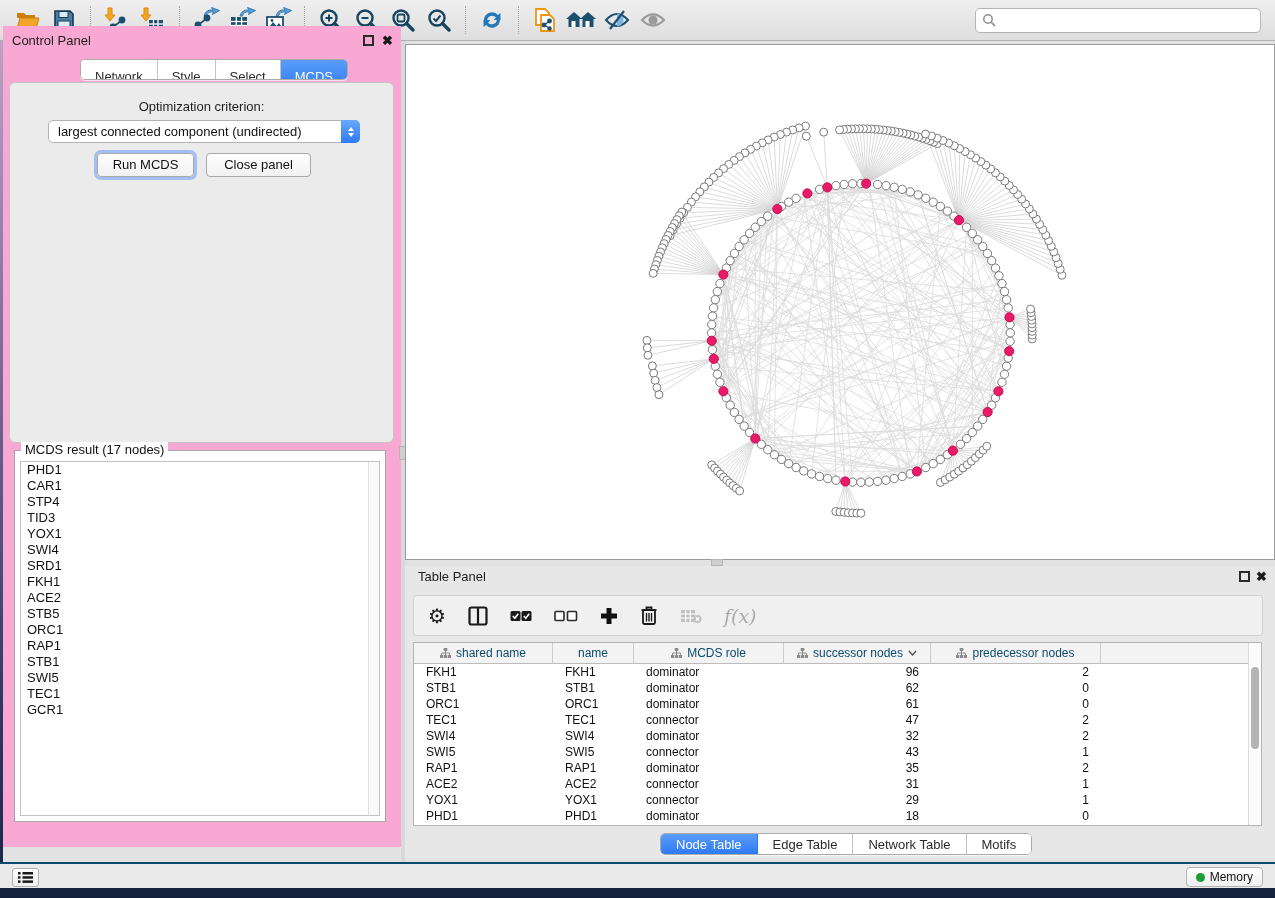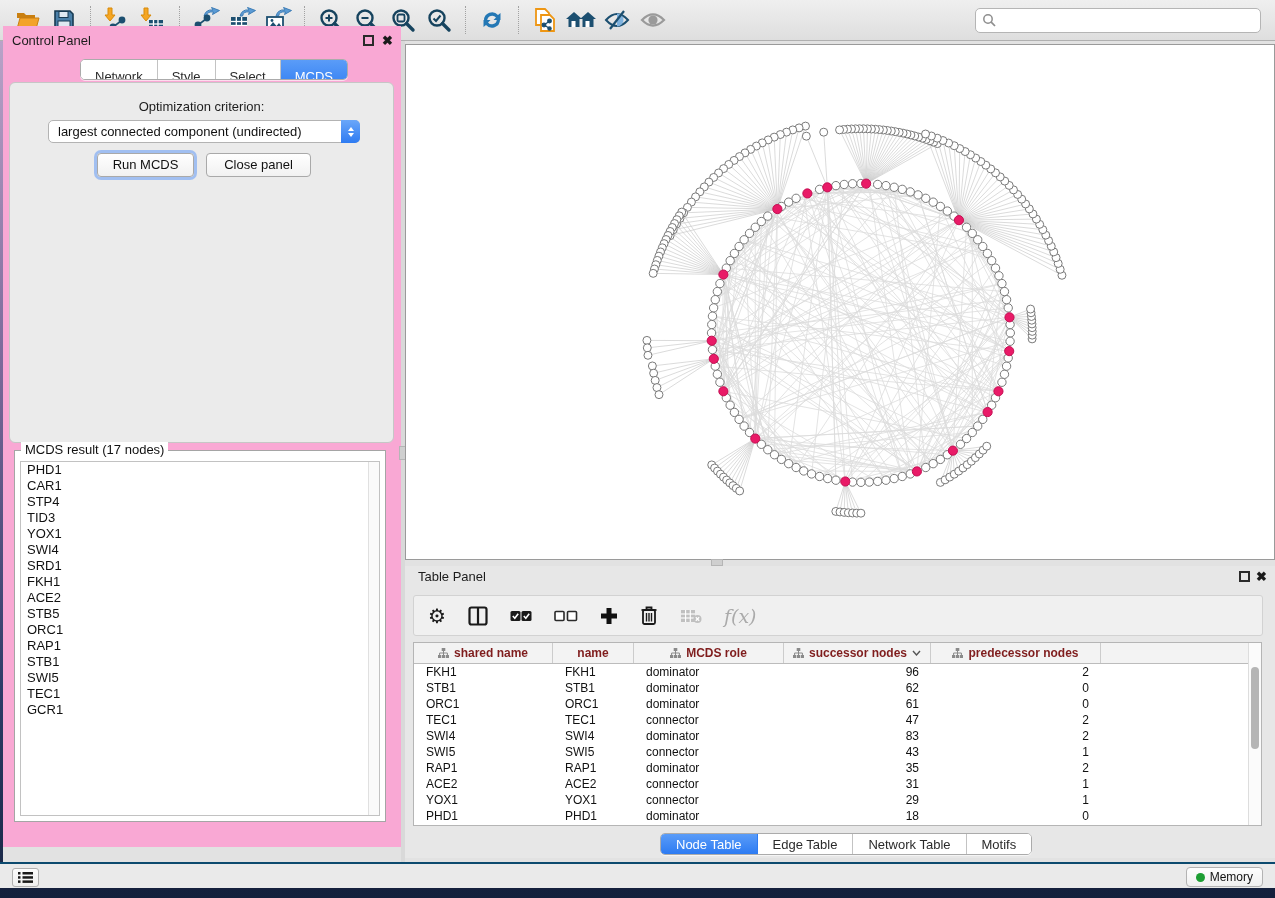--- a/index.html
+++ b/index.html
@@ -84,21 +84,21 @@
   #tp-close { right:8px; top:4px; }
   #tp-toolbar { position:absolute; left:8px; top:29px; width:850px; height:41px; background:#f0f0f0;
     border:1px solid #d2d2d2; border-radius:3px; display:flex; align-items:center; padding-left:14px; gap:22px; }
   .tp-ico { display:flex; align-items:center; justify-content:center; height:28px; }
   #gear-glyph { font-size:20px; color:#1a1a1a; line-height:20px; }
   #fx-label { font-family:"DejaVu Serif",serif; font-style:italic; font-size:19px; color:#aaa; }
 
   #node-table { position:absolute; left:8px; top:76px; width:849px; height:184px; background:#fff; border:1px solid #b5b5b5; }
   #nt-header { position:absolute; left:0; top:0; right:13px; height:21px; background:#f3f3f3; border-bottom:1px solid #bcbcbc; display:flex; }
   .hcell { border-right:1px solid #cccccc; display:flex; align-items:center; justify-content:center; gap:5px;
-    font-size:12px; color:#7f1d1d; overflow:hidden;font-weight:bold; }
+    font-size:12px; color:#0c4a6e; overflow:hidden; }
   .hcell:last-child { border-right:none; }
   .c0 { width:139px; } .c1 { width:81px; } .c2 { width:150px; } .c3 { width:147px; } .c4 { width:170px; } .cfill { flex:1; }
   #nt-body { position:absolute; left:0; top:21px; right:13px; bottom:0; overflow:hidden; }
   .trow { display:flex; height:16px; }
   .tcell { font-size:12px; line-height:16px; color:#111; white-space:nowrap; overflow:hidden; }
   .tcell.c0, .tcell.c1, .tcell.c2 { padding-left:12px; }
   .tcell.c3, .tcell.c4 { text-align:right; padding-right:12px; }
   #nt-scroll { position:absolute; right:0; top:0; width:13px; bottom:0; background:#fbfbfb; border-left:1px solid #ddd; }
   #nt-thumb { position:absolute; left:2px; top:24px; width:8px; height:82px; background:#b5b5b5; border-radius:4px; }
 
@@ -1253,21 +1253,21 @@
             <div class="tcell c0">TEC1</div>
             <div class="tcell c1">TEC1</div>
             <div class="tcell c2">connector</div>
             <div class="tcell c3">47</div>
             <div class="tcell c4">2</div>
           </div>
           <div class="trow">
             <div class="tcell c0">SWI4</div>
             <div class="tcell c1">SWI4</div>
             <div class="tcell c2">dominator</div>
-            <div class="tcell c3">83</div>
+            <div class="tcell c3">32</div>
             <div class="tcell c4">2</div>
           </div>
           <div class="trow">
             <div class="tcell c0">SWI5</div>
             <div class="tcell c1">SWI5</div>
             <div class="tcell c2">connector</div>
             <div class="tcell c3">43</div>
             <div class="tcell c4">1</div>
           </div>
           <div class="trow">

